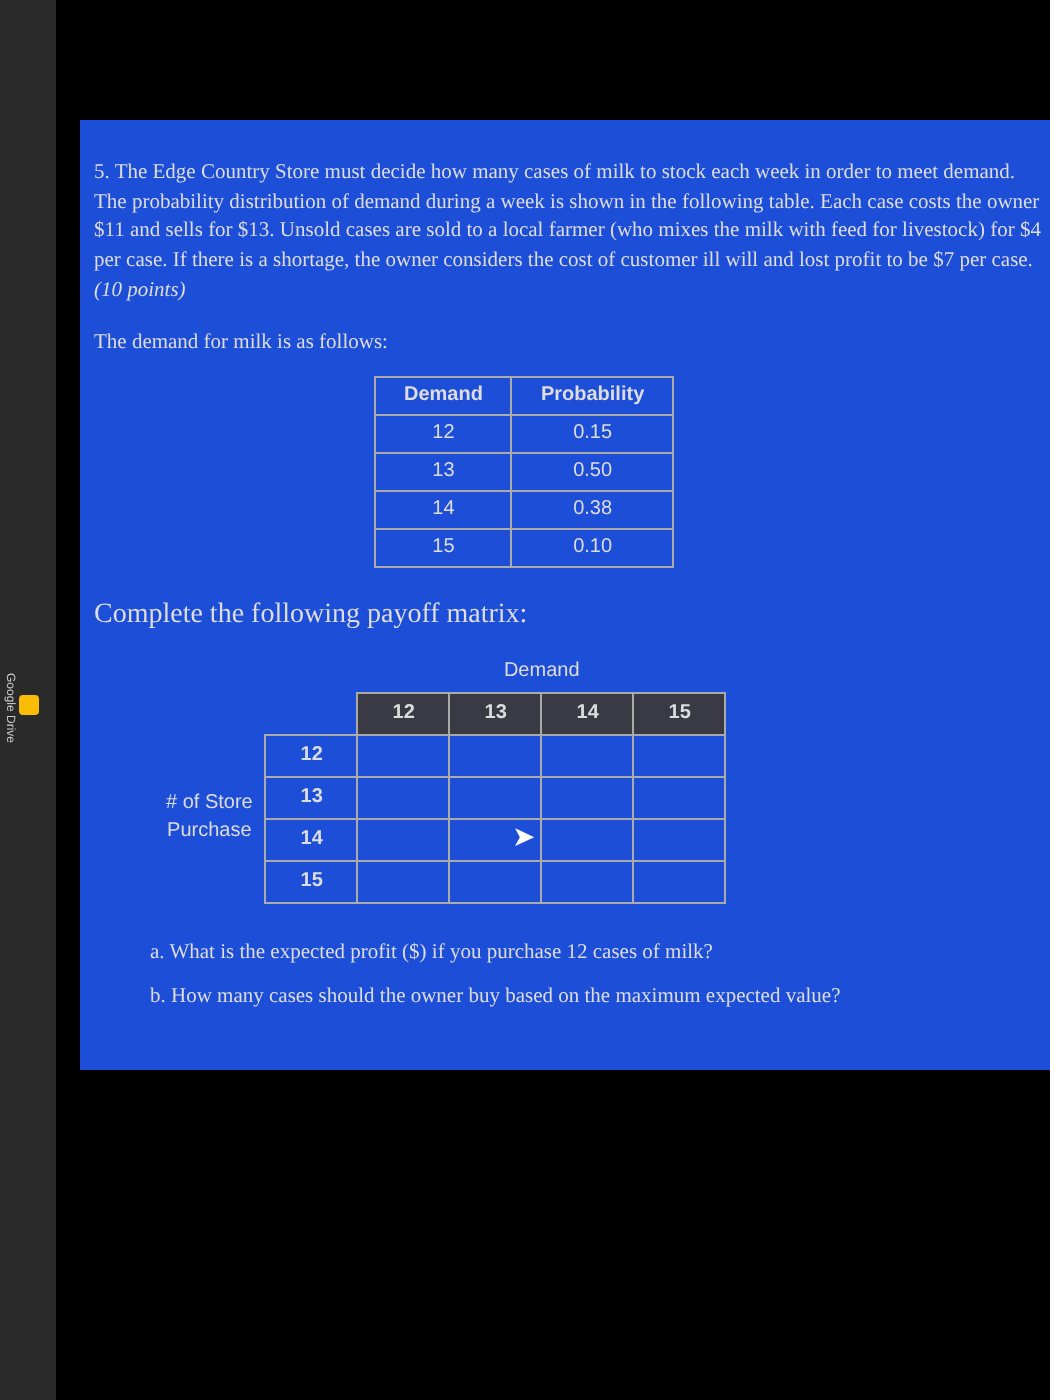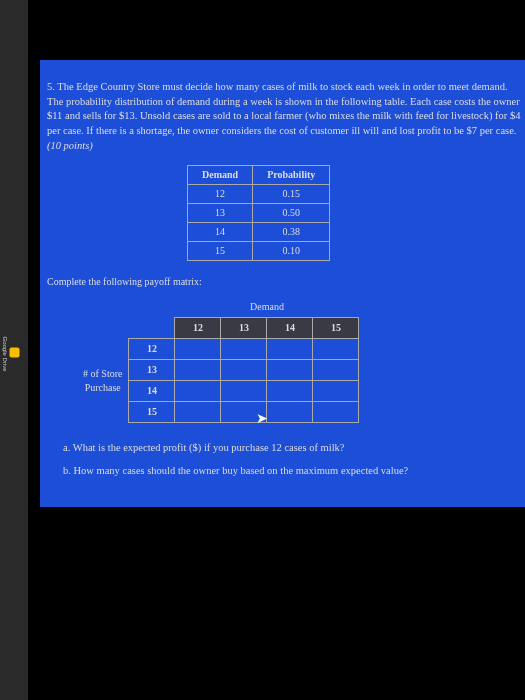--- a/index.html
+++ b/index.html
@@ -70,35 +70,35 @@
     .italic {
       font-style: italic;
     }
     .sub-text {
       font-family: Georgia, 'Times New Roman', serif;
       font-size: 10.5px;
       margin: 10px 0 8px 0;
     }
     table {
       border-collapse: collapse;
-      font-family: Liberation Serif, serif;
+      font-family: Liberation Sans, sans-serif;
       font-size: 10px;
     }
     table.demand-table {
       margin: 4px 0 14px 140px;
     }
     table.demand-table th,
     table.demand-table td {
       border: 1px solid #aaa;
       padding: 2px 14px;
       text-align: center;
     }
     .matrix-label {
       font-family: Georgia, 'Times New Roman', serif;
-      font-size: 10px;
+      font-size: 14px;
       margin: 10px 0 8px 0;
     }
     table.payoff-table {
       margin: 4px 0 18px 30px;
       font-size: 10px;
     }
     table.payoff-table th,
     table.payoff-table td {
       border: 1px solid #aaa;
       padding: 3px 10px;
@@ -118,21 +118,21 @@
     }
     table.payoff-table .header-row th {
       background: #3a3a45;
     }
     .questions {
       font-family: Georgia, 'Times New Roman', serif;
       font-size: 10.5px;
       margin-left: 16px;
     }
     .questions p {
-      margin: 8px 0;
+      margin: 8px 12px;
     }
     .cursor {
       position: absolute;
       left: 256px;
       top: 410px;
       font-size: 14px;
       color: #fff;
     }
   </style>
 </head>
@@ -144,20 +144,21 @@
       <span>Google Drive</span>
     </div>
 
 </div>
 
 <div class="content">
   <p class="problem-text">
     <span>5.</span> <span>The Edge Country Store must decide how many cases of milk to stock each week in order to meet demand. The probability distribution of demand during a week is shown in the following table. Each case costs the owner $11 and sells for $13. Unsold cases are sold to a local farmer (who mixes the milk with feed for livestock) for $4 per case. If there is a shortage, the owner considers the cost of customer ill will and lost profit to be $7 per case.</span> <span class="italic">(10 points)</span>
   </p>
 
+  <p class="sub-text">The demand for milk is as follows:</p>
 
   <table class="demand-table">
     <tbody>
         <tr>
       <th>Demand</th>
       <th>Probability</th>
     </tr>
     <tr>
           <td>12</td>
           <td>0.15</td>

